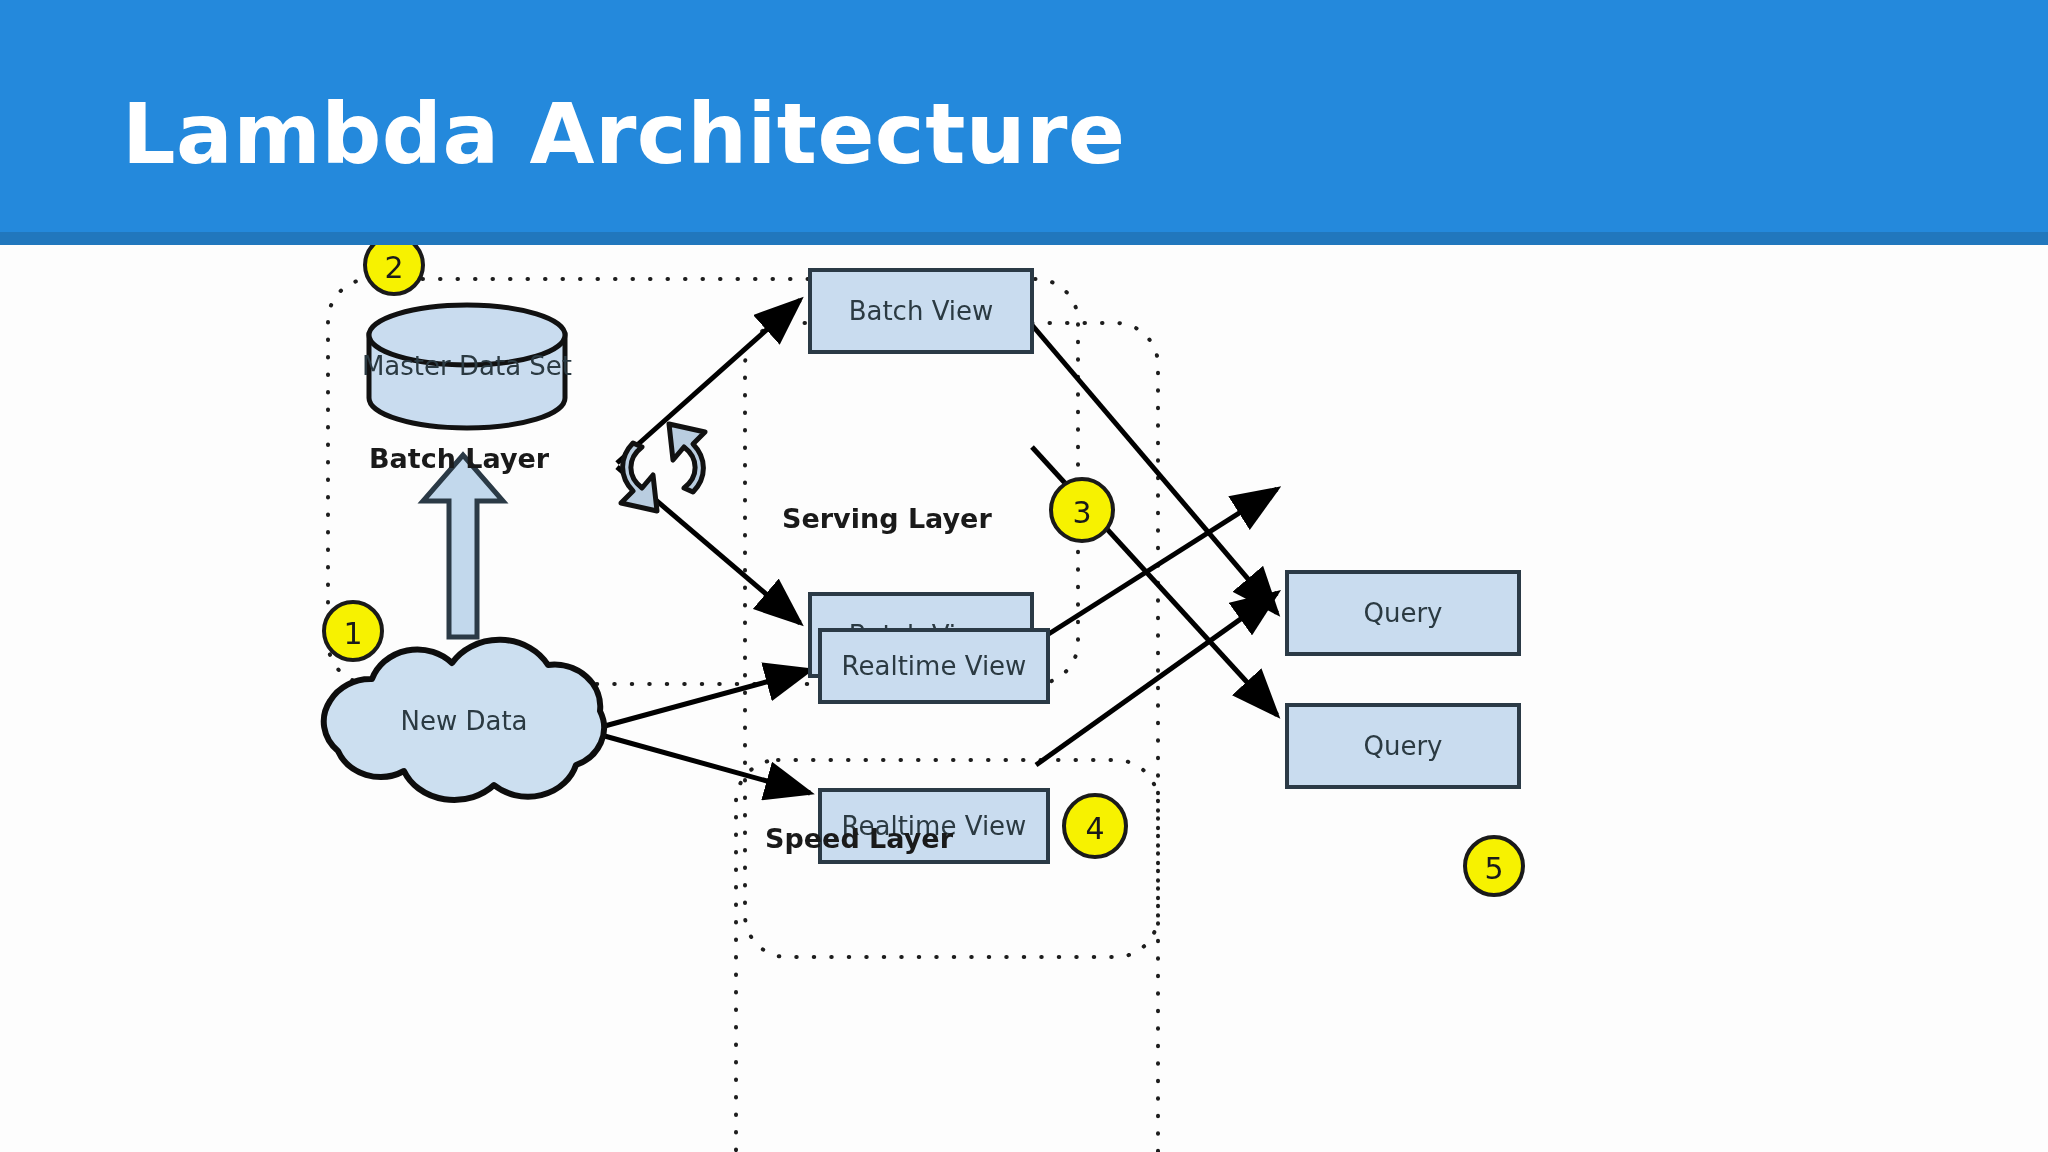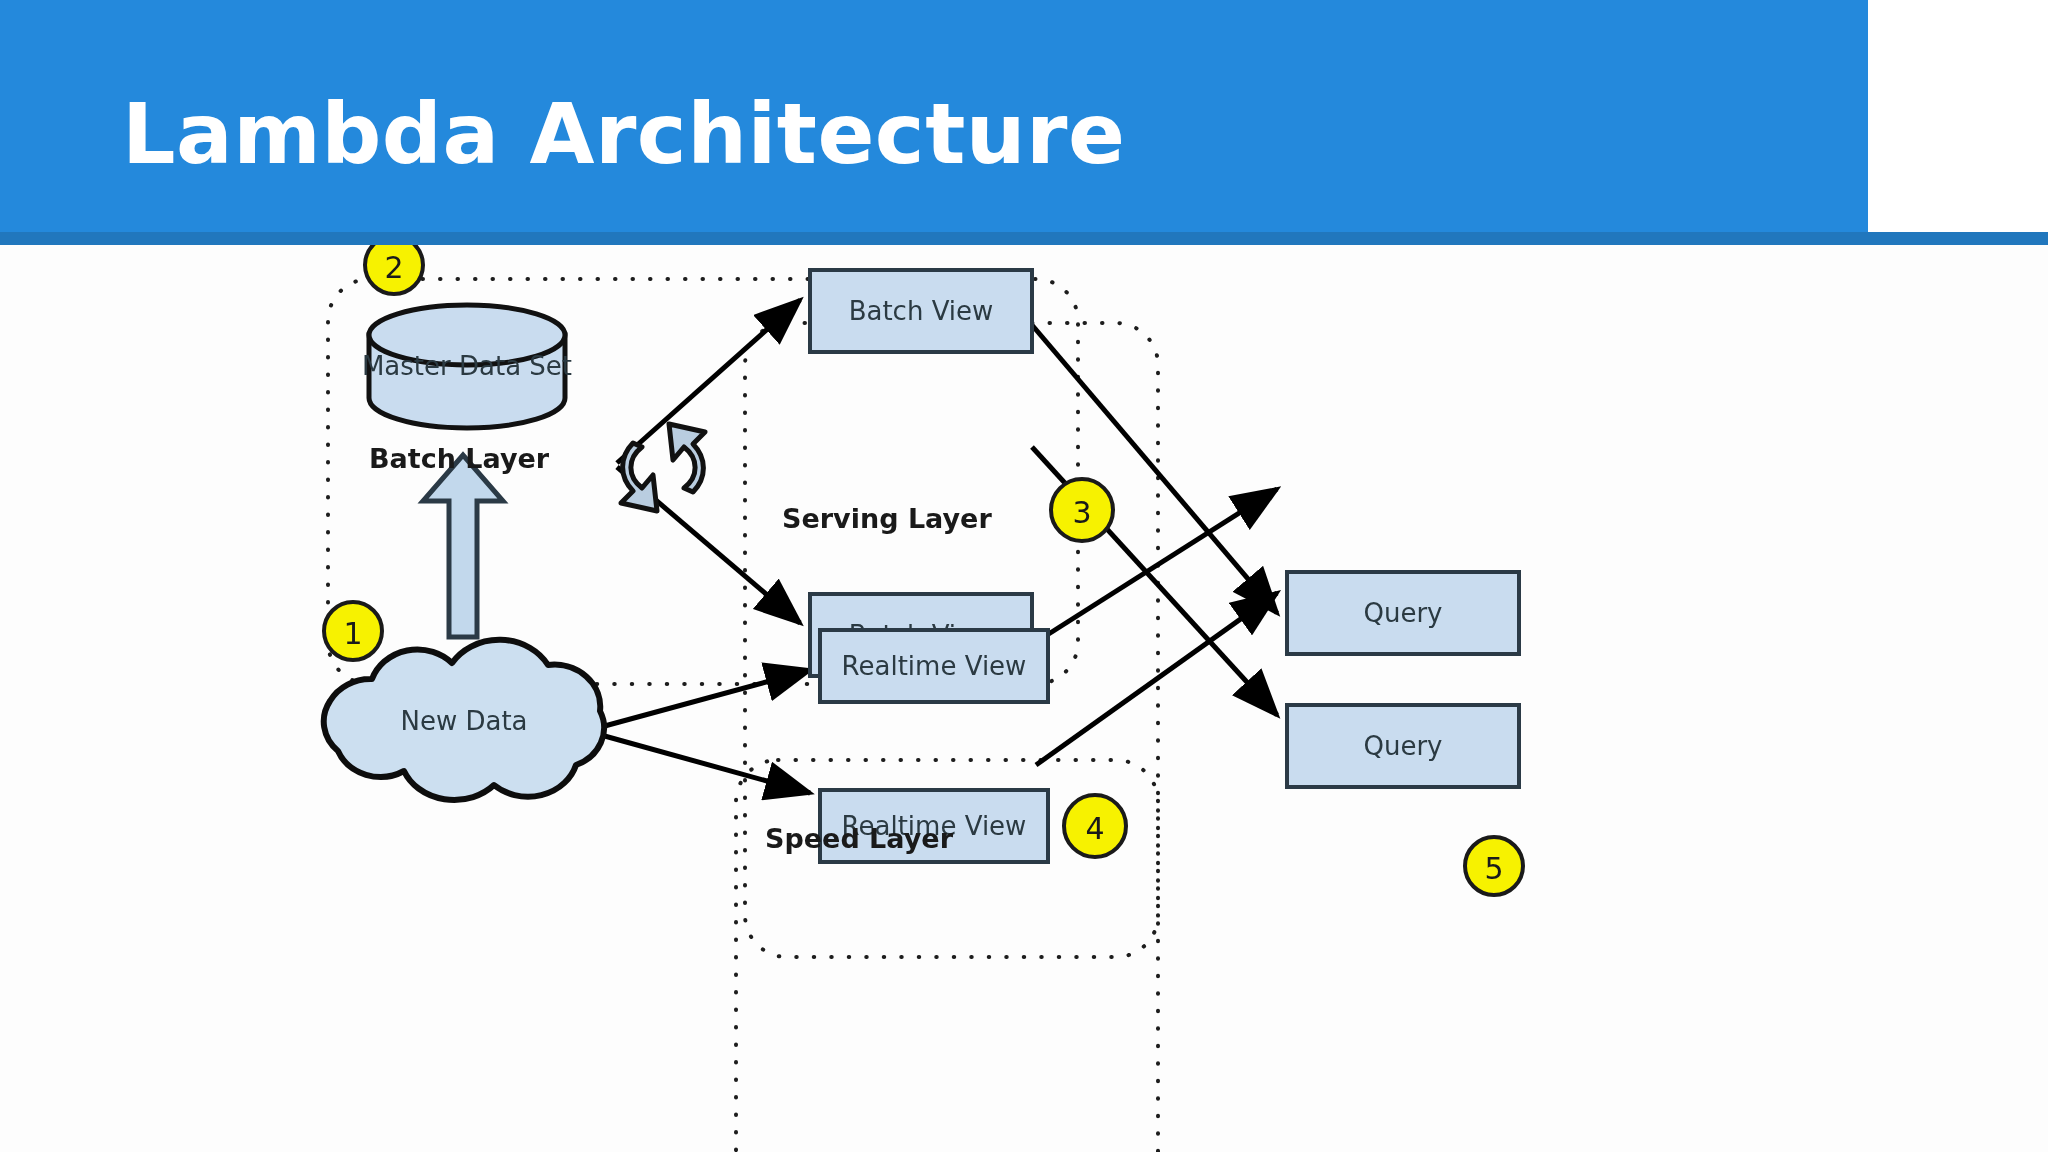--- a/index.html
+++ b/index.html
@@ -13,21 +13,21 @@
     overflow: hidden;
     font-family: "DejaVu Sans", sans-serif;
     position: relative;
   }
 
   
   #header-banner {
     position: absolute;
     left: 0;
     top: 0;
-    width: 1868px;
+    width: 2048px;
     height: 232px;
     background: #2489dc;
     box-sizing: border-box;
   }
   #header-underline {
     position: absolute;
     left: 0;
     top: 232px;
     width: 2048px;
     height: 13px;

